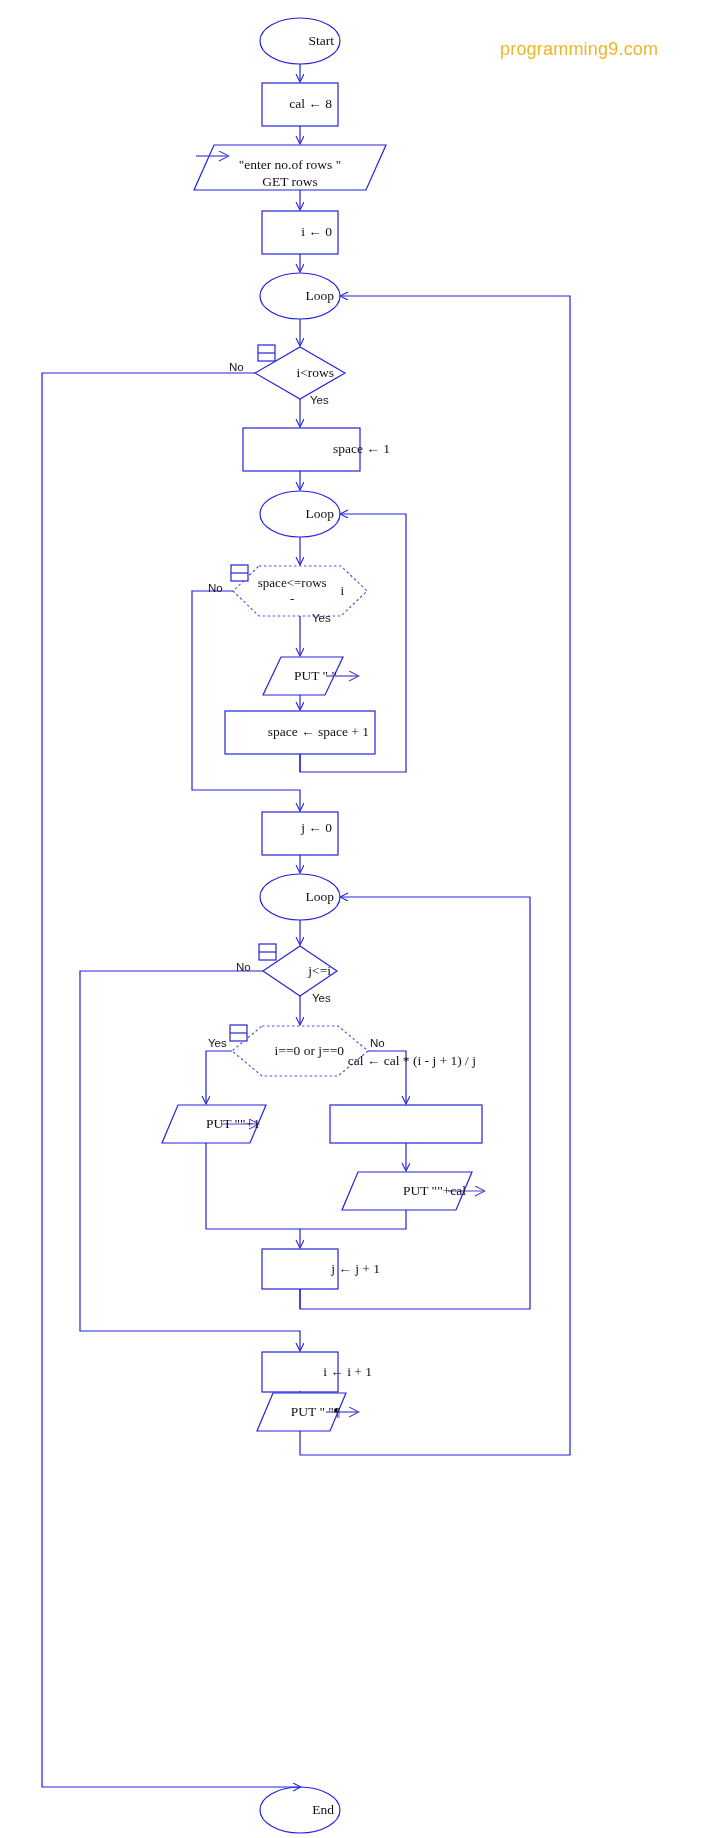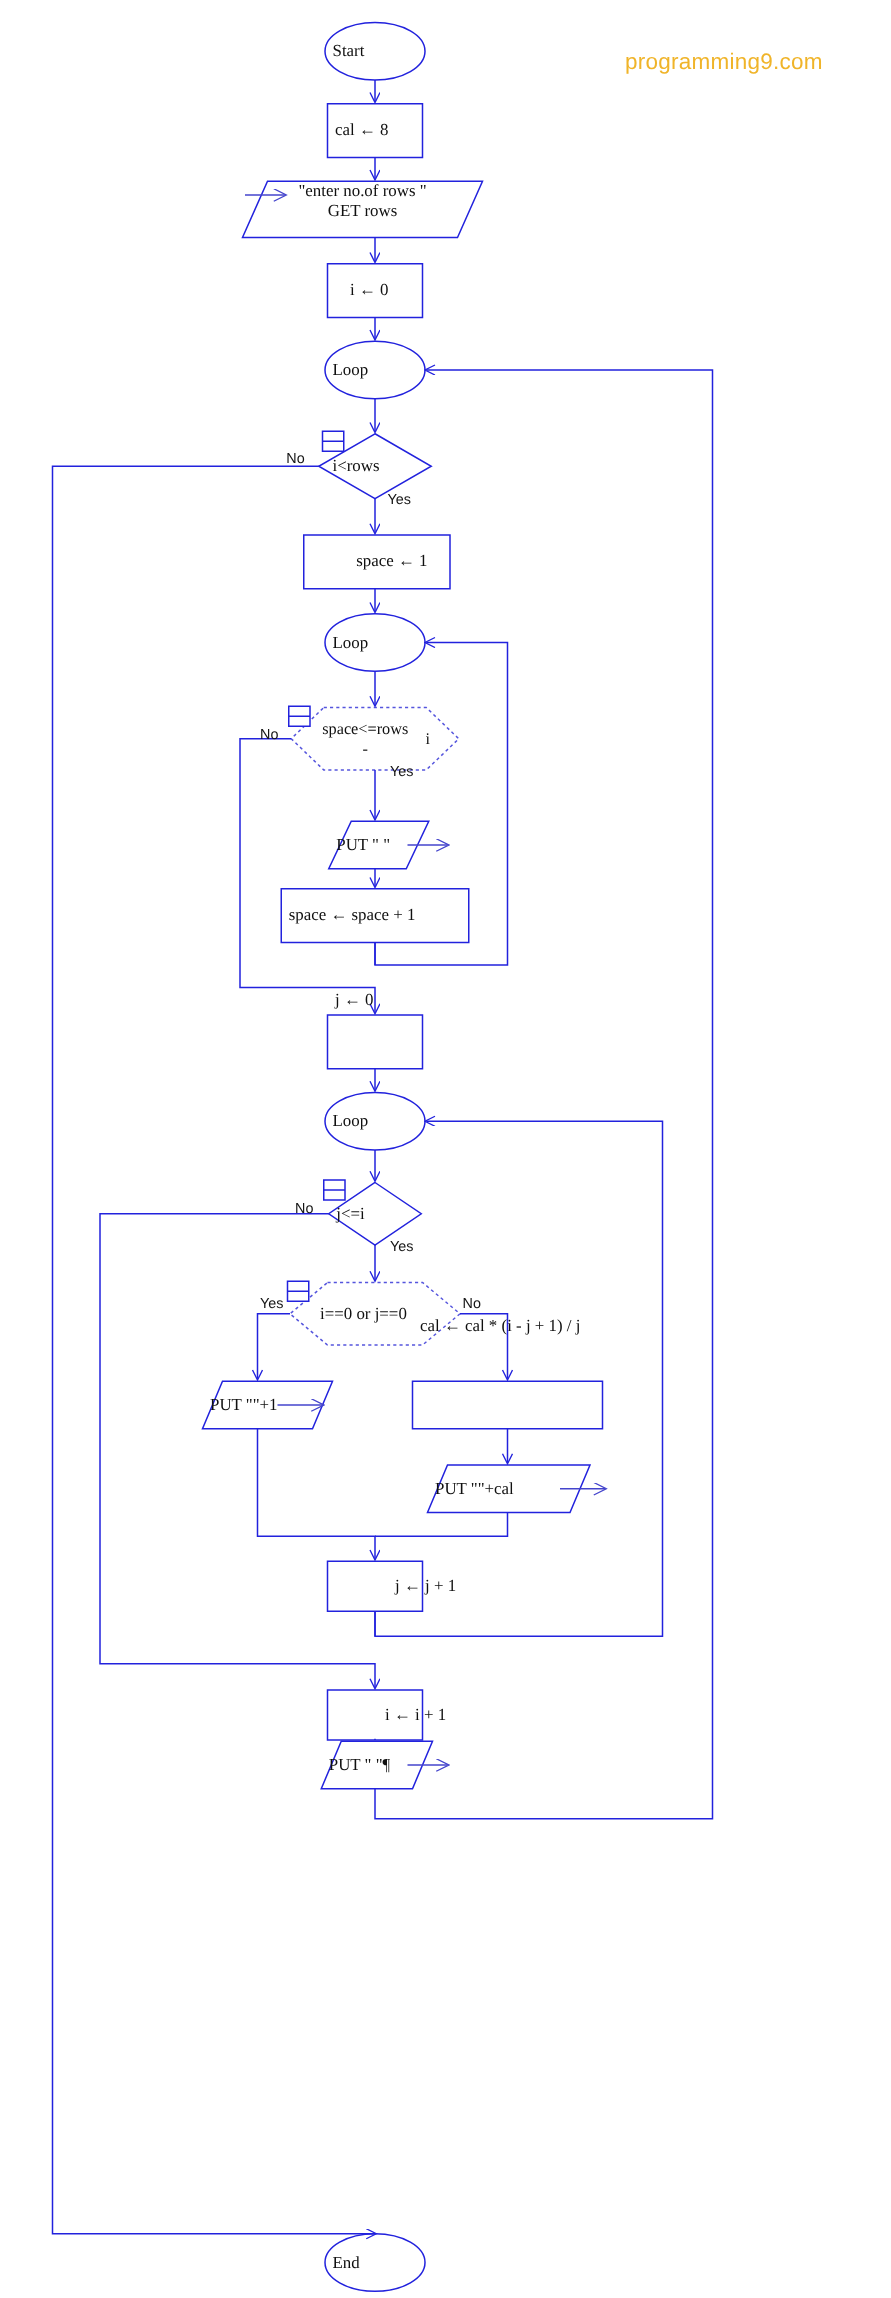--- a/index.html
+++ b/index.html
@@ -2,21 +2,21 @@
 <html><head>
 <meta charset="utf-8">
 <style>
   html,body{margin:0;padding:0;background:#ffffff;}
   body{width:713px;height:1838px;position:relative;overflow:hidden;
        font-family:"Liberation Serif","DejaVu Serif",serif;}
 
   #canvas{position:absolute;left:0;top:0;width:713px;height:1838px;}
   svg.layer{position:absolute;left:0;top:0;width:713px;height:1838px;overflow:visible;}
 
-  .node{position:absolute;display:flex;align-items:center;justify-content:flex-start;
+  .node{position:absolute;display:flex;align-items:center;justify-content:flex-end;
         text-align:center;color:#101010;font-size:13.5px;line-height:1.22;
         font-family:"Liberation Serif","DejaVu Serif",serif;}
   .node span{display:block;padding:0 6px;}
 
   .lbl{position:absolute;font-family:"Liberation Sans","DejaVu Sans",sans-serif;
        font-size:11.5px;color:#151515;white-space:nowrap;}
 
   .watermark{position:absolute;font-family:"Liberation Sans","DejaVu Sans",sans-serif;
              font-size:18px;color:#f0b429;letter-spacing:.2px;white-space:nowrap;}
 </style>
@@ -156,21 +156,21 @@
 
   <div class="node" style="left:262px;top:83px;width:76px;height:43px;">
     <span>cal ← 8</span>
   </div>
 
   <div class="node" style="left:204px;top:145px;width:172px;height:45px;flex-direction:column;">
     <span>"enter no.of rows "</span>
     <span>GET rows</span>
   </div>
 
-  <div class="node" style="left:274px;top:211px;width:76px;height:43px;">
+  <div class="node" style="left:262px;top:211px;width:76px;height:43px;">
     <span>i ← 0</span>
   </div>
 
   <div class="node" style="left:260px;top:273px;width:80px;height:46px;">
     <span>Loop</span>
   </div>
 
   <div class="node" style="left:260px;top:361px;width:80px;height:24px;">
     <span>i&lt;rows</span>
   </div>
@@ -189,21 +189,21 @@
   </div>
 
   <div class="node" style="left:263px;top:657px;width:80px;height:38px;">
     <span>PUT " "</span>
   </div>
 
   <div class="node" style="left:225px;top:711px;width:150px;height:43px;">
     <span>space ← space + 1</span>
   </div>
 
-  <div class="node" style="left:262px;top:784px;width:76px;height:33px;">
+  <div class="node" style="left:262px;top:812px;width:76px;height:33px;">
     <span>j ← 0</span>
   </div>
 
   <div class="node" style="left:260px;top:874px;width:80px;height:46px;">
     <span>Loop</span>
   </div>
 
   <div class="node" style="left:263px;top:959px;width:74px;height:24px;">
     <span>j&lt;=i</span>
   </div>

